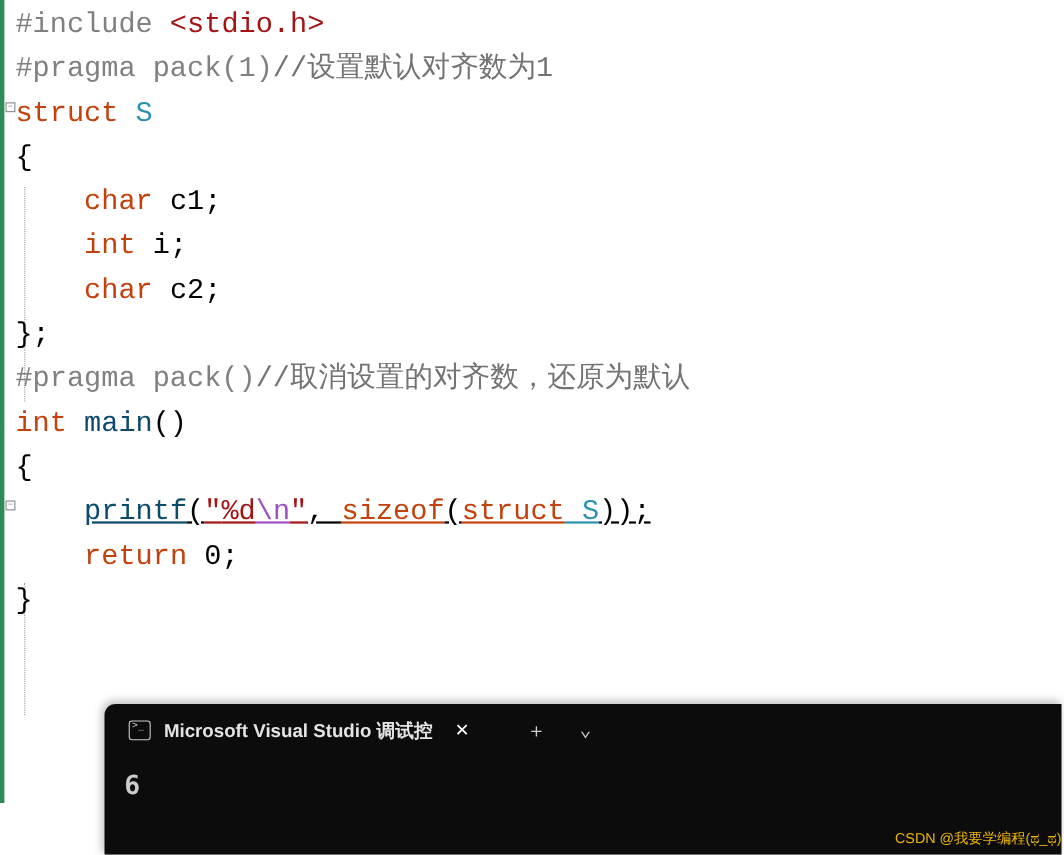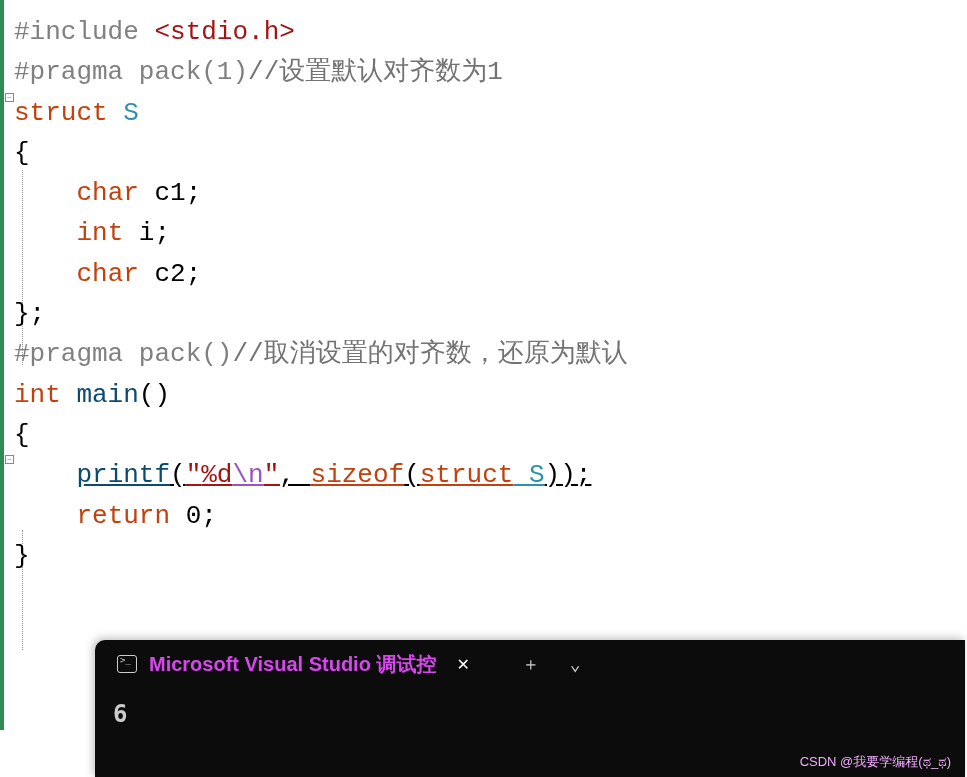--- a/index.html
+++ b/index.html
@@ -14,21 +14,21 @@
       width: 967px;
       height: 777px;
       position: relative;
       overflow: hidden;
     }
     .editor {
       position: relative;
       padding-left: 14px;
       white-space: pre;
       line-height: 1.55;
-      padding-top: 12px;
+      padding-top: 2px;
     }
     .left-bar {
       position: absolute;
       left: 0;
       top: 0;
       width: 4px;
       height: 730px;
       background: #2e8b57;
     }
     .fold-icon {
@@ -102,23 +102,23 @@
     .term-icon::after {
       content: ">_";
       position: absolute;
       left: 2px;
       top: -1px;
       font-size: 9px;
       color: #ccc;
       font-family: monospace;
     }
     .tab-title {
-      font-size: 20px;
+      font-size: 17px;
       font-weight: 600;
-      color: #d946ef;
+      color: #e5e5e5;
     }
     .tab-close {
       font-size: 16px;
       color: #fff;
       padding: 0 8px;
     }
     .tab-actions {
       display: flex;
       align-items: center;
       gap: 18px;
@@ -133,24 +133,24 @@
       padding: 12px 18px;
       font-family: Consolas, monospace;
     }
     .terminal-output {
       font-size: 24px;
       color: #ccc;
       font-weight: 600;
     }
     .watermark {
       position: absolute;
-      right: 14px;
+      right: 0;
       bottom: 6px;
       font-size: 13px;
-      color: #f0abfc;
+      color: #eab308;
       font-family: "Segoe UI", Arial, sans-serif;
     }
   </style>
 </head>
 <body>
 
 <div class="left-bar"></div>
 
 <div class="fold-icon" style="top: 93px">−</div>
 <div class="fold-icon" style="top: 455px">−</div>

